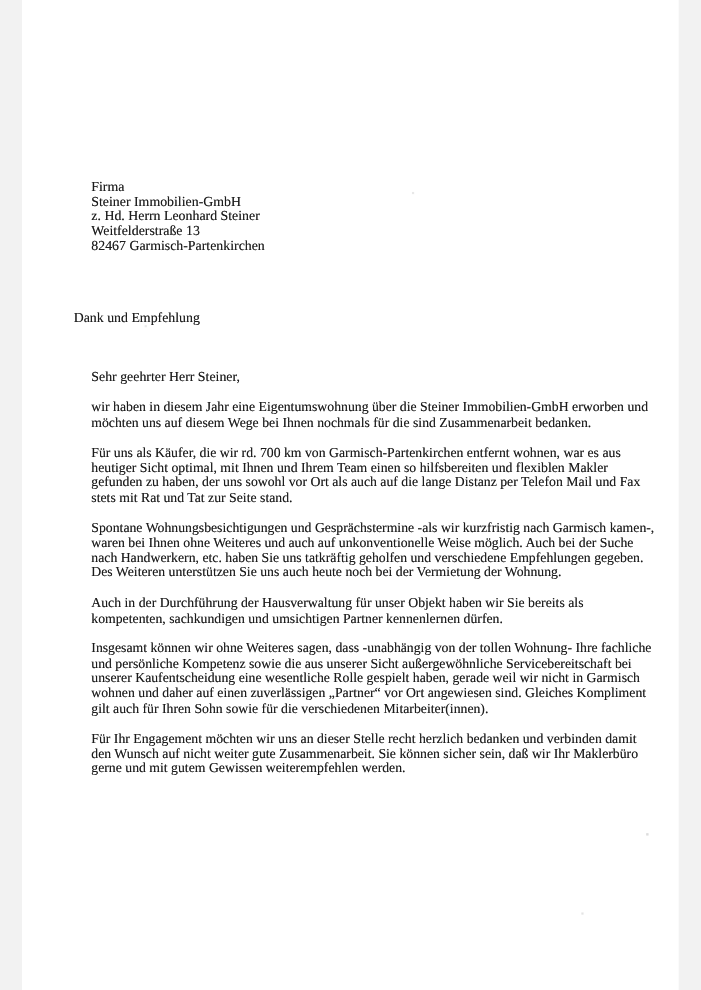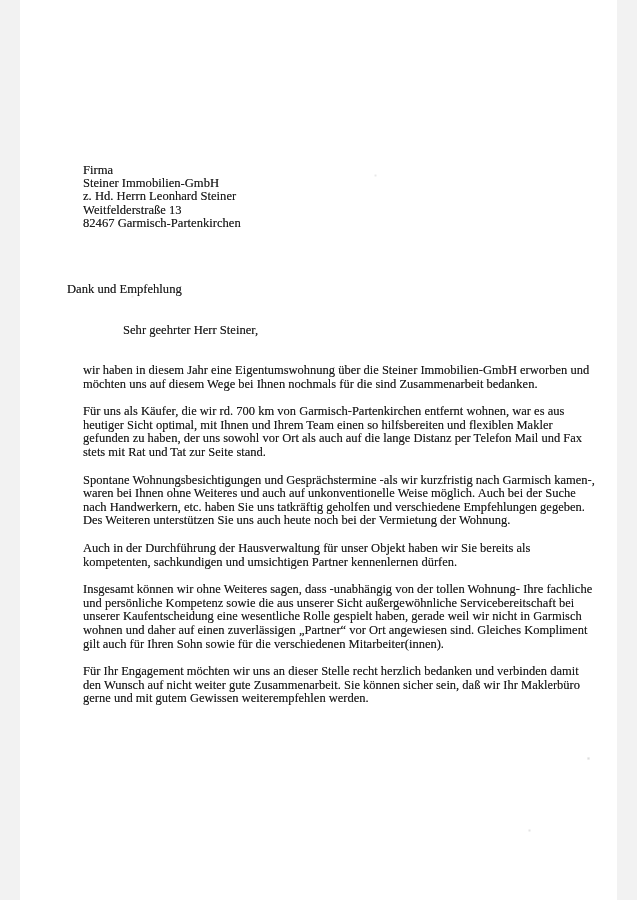--- a/index.html
+++ b/index.html
@@ -27,24 +27,23 @@
   .subject {
     position: absolute;
     left: 47px;
     top: 283px;
     font-size: 12.6px;
     line-height: 13.5px;
   }
   .salutation {
     position: absolute;
     left: 63px;
-    top: 324px;
+    top: 336px;
     font-size: 12.6px;
     line-height: 13.5px;
-    margin-left: 40px;
   }
   .letter-body {
     position: absolute;
     left: 63px;
     top: 364px;
     width: 556px;
     font-size: 12.5px;
     line-height: 13.6px;
   }
   .para {

